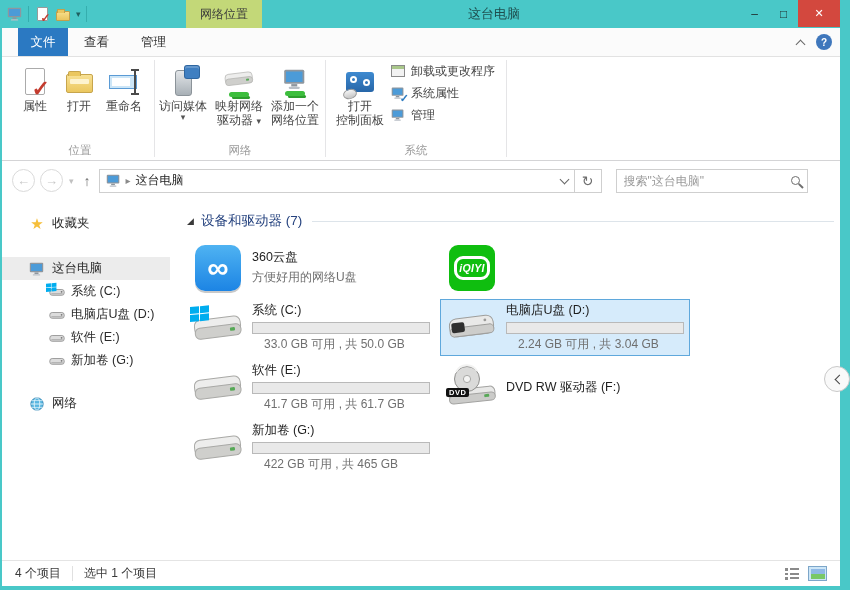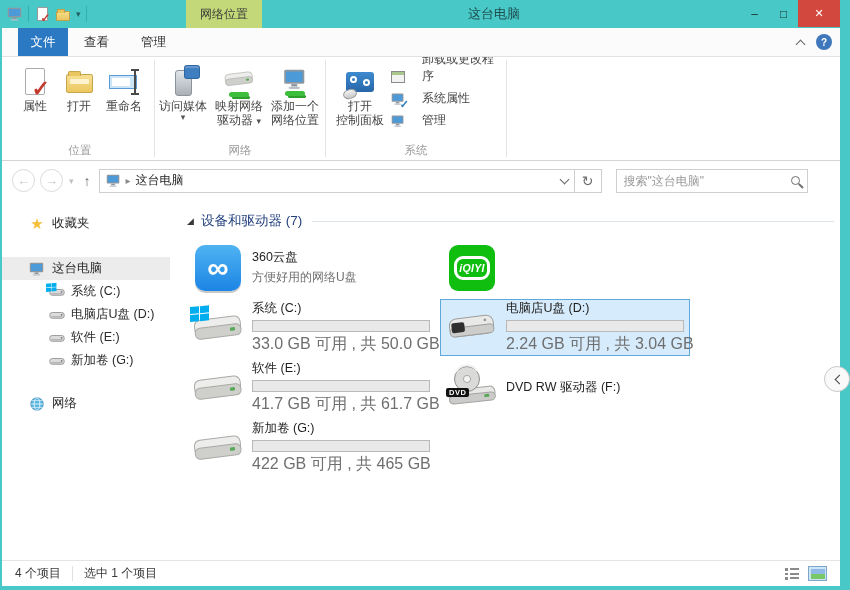--- a/index.html
+++ b/index.html
@@ -60,21 +60,21 @@
   .ic-rename .ibeam { position:absolute; right:3px; top:3px; width:2px; height:26px; background:#4A4A4A; }
   .ic-rename .ibeam::before, .ic-rename .ibeam::after { content:""; position:absolute; left:-3px; width:8px; height:2px; background:#4A4A4A; }
   .ic-rename .ibeam::after { bottom:0; }
   .ic-media { position:relative; width:17px; height:26px; background:linear-gradient(#E3E6E9,#A8B0B6); border:1px solid #8B9399; border-radius:3px; margin-top:3px; }
   .ic-media .film { position:absolute; right:-8px; top:-5px; width:14px; height:12px; background:#3F7FC1; border-radius:2px; box-shadow:inset 0 2px 0 #fff3, 0 0 0 1px #2E66A0; }
   .cable { width:20px; height:5px; background:#3DBE3D; border-radius:3px; box-shadow:2px 3px 0 -1px #2E9E2E; }
   .ic-cp { position:relative; width:28px; height:20px; background:linear-gradient(#3E8AD0,#2766A8); border-radius:3px; margin-top:2px; }
   .ic-cp .g1, .ic-cp .g2 { position:absolute; width:7px; height:7px; border:2px solid #fff; border-radius:50%; }
   .ic-cp .g1 { left:4px; top:4px; } .ic-cp .g2 { right:4px; top:7px; }
   .ic-cp .mouse { position:absolute; left:-3px; bottom:-7px; width:14px; height:10px; background:linear-gradient(#F5F5F5,#C6C6C6); border:1px solid #9A9A9A; border-radius:50%; transform:rotate(-14deg); }
-  .srow { display:flex; align-items:flex-end; gap:16px; height:22px; font-size:12px; color:#444; padding:0 2px; }
+  .srow { display:flex; align-items:flex-start; gap:5px; height:22px; font-size:12px; color:#444; padding:0 2px; }
   .s16 { width:16px; height:16px; position:relative; flex:none; display:flex; align-items:center; justify-content:center; }
   .ic-appwin { width:14px; height:12px; background:#F2F2F2; border:1px solid #8A8A8A; position:relative; }
   .ic-appwin::before { content:""; position:absolute; left:0; right:0; top:0; height:3px; background:#A9C78A; }
   .schk { position:absolute; right:-3px; bottom:-4px; color:#2F7CC0; font-size:11px; font-weight:bold; }
 
   
   .addr { height:39px; display:flex; align-items:center; padding:0 10px; flex:none; background:#fff; }
   .navcirc { width:23px; height:23px; border:1px solid #DADADA; border-radius:50%; display:flex; align-items:center; justify-content:center; color:#C7C7C7; font-size:13px; flex:none; }
   .navgap { width:5px; }
   .upar { color:#6E6E6E; font-size:14px; margin:0 8px 0 10px; }
@@ -105,21 +105,21 @@
   .ghead .hline { flex:1; height:1px; background:#DDE4EA; margin:0 6px 0 10px; }
   .tiles { display:grid; grid-template-columns:250px 250px; grid-auto-rows:57px; column-gap:4px; row-gap:3px; margin:9px 0 0 16px; }
   .tile { display:flex; align-items:center; padding:2px 4px; border:1px solid transparent; }
   .tile.sel { background:#D6EBFB; border-color:#5FA8DC; }
   .ticon { width:54px; height:50px; flex:none; position:relative; display:flex; align-items:center; justify-content:center; margin-right:7px; }
   .tinfo { display:flex; flex-direction:column; justify-content:center; min-width:0; }
   .tname { font-size:12.5px; color:#1E1E1E; white-space:nowrap; }
   .tsub { font-size:12px; color:#6F6F6F; margin-top:3px; }
   .bar { width:178px; height:12px; border:1px solid #B9B9B9; background:#E9E9E9; margin:3px 0 2px; }
   .bar .fill { height:100%; background:#3AA2D9; }
-  .tcap { font-size:16px; color:#6F6F6F; white-space:nowrap; }
+  .tcap { font-size:12px; color:#6F6F6F; white-space:nowrap;margin-left:12px; }
   .ic360 { width:46px; height:46px; border-radius:10px; background:linear-gradient(180deg,#4FB3F2,#1C84E4); display:flex; align-items:center; justify-content:center; color:#fff; font-size:30px; font-weight:bold; box-shadow:0 2px 0 #C9C9C9; }
   .icqy { width:46px; height:46px; border-radius:9px; background:#0FBE0F; display:flex; align-items:center; justify-content:center; }
   .icqy .inner { border:3px solid #fff; border-radius:9px; padding:3px 2px; color:#fff; font-weight:bold; font-size:10.5px; font-style:italic; letter-spacing:.3px; }
   .winflag { position:absolute; left:-1px; top:1px; width:20px; height:18px; }
   .winflag-sm { position:absolute; left:-3px; top:-2px; width:11px; height:10px; }
   .dvdlab { position:absolute; left:1px; top:25px; background:#111; color:#fff; font-size:7.5px; font-weight:bold; padding:0 3px; border-radius:2px; letter-spacing:.5px; }
 
   .edge-flyout { position:absolute; left:824px; top:366px; width:26px; height:26px; border-radius:50%; background:#F9F9F9; border:1px solid #C9C9C9; z-index:9; display:flex; align-items:center; justify-content:center; }
   .edge-flyout .chev { border-color:#444; margin-left:4px; }
 

